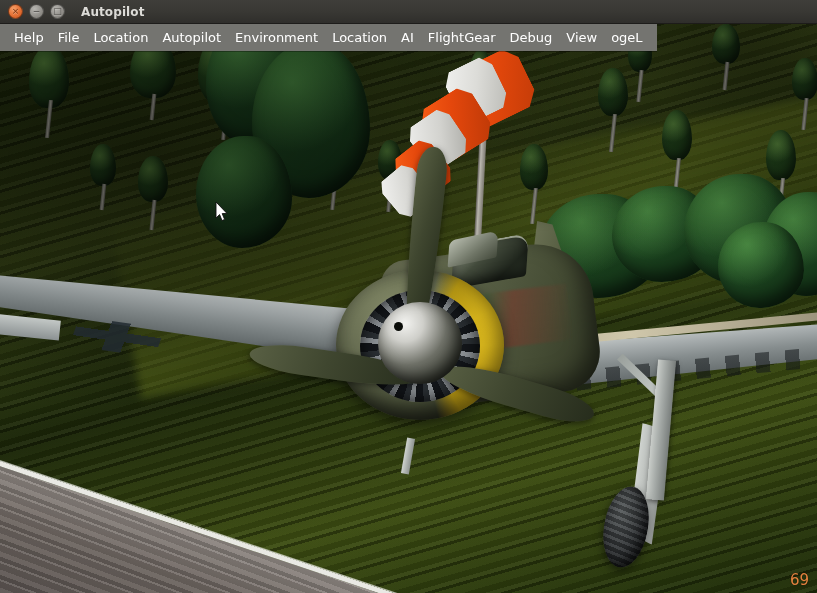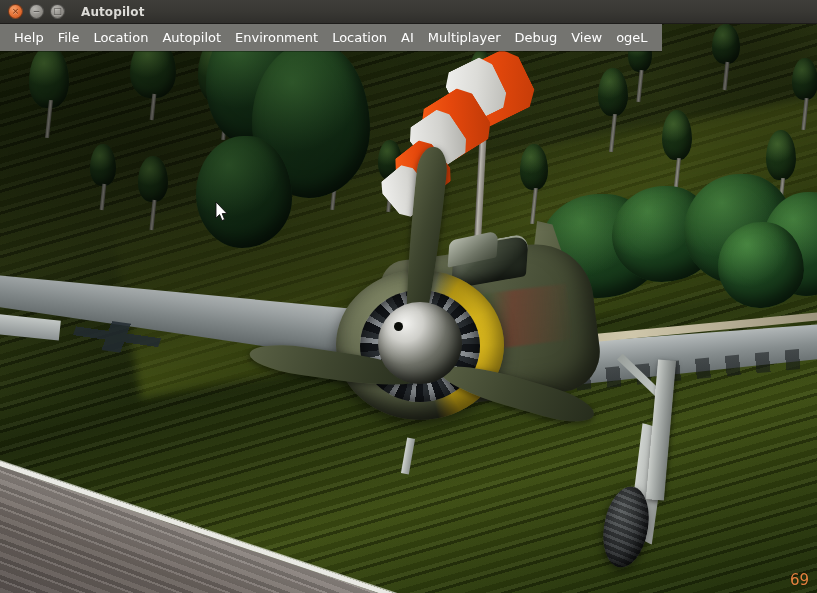--- a/index.html
+++ b/index.html
@@ -431,21 +431,21 @@
   </div>
 
   <div id="menubar">
     <div class="menu-item">Help</div>
     <div class="menu-item">File</div>
     <div class="menu-item">Location</div>
     <div class="menu-item">Autopilot</div>
     <div class="menu-item">Environment</div>
     <div class="menu-item">Location</div>
     <div class="menu-item">AI</div>
-    <div class="menu-item">Multiplayer</div>
+    <div class="menu-item">FlightGear</div>
     <div class="menu-item">Debug</div>
     <div class="menu-item">View</div>
     <div class="menu-item">ogeL</div>
   </div>
 
   <div id="viewport">
 
     <div id="field"></div>
     <div id="grass-hl"></div>
 

